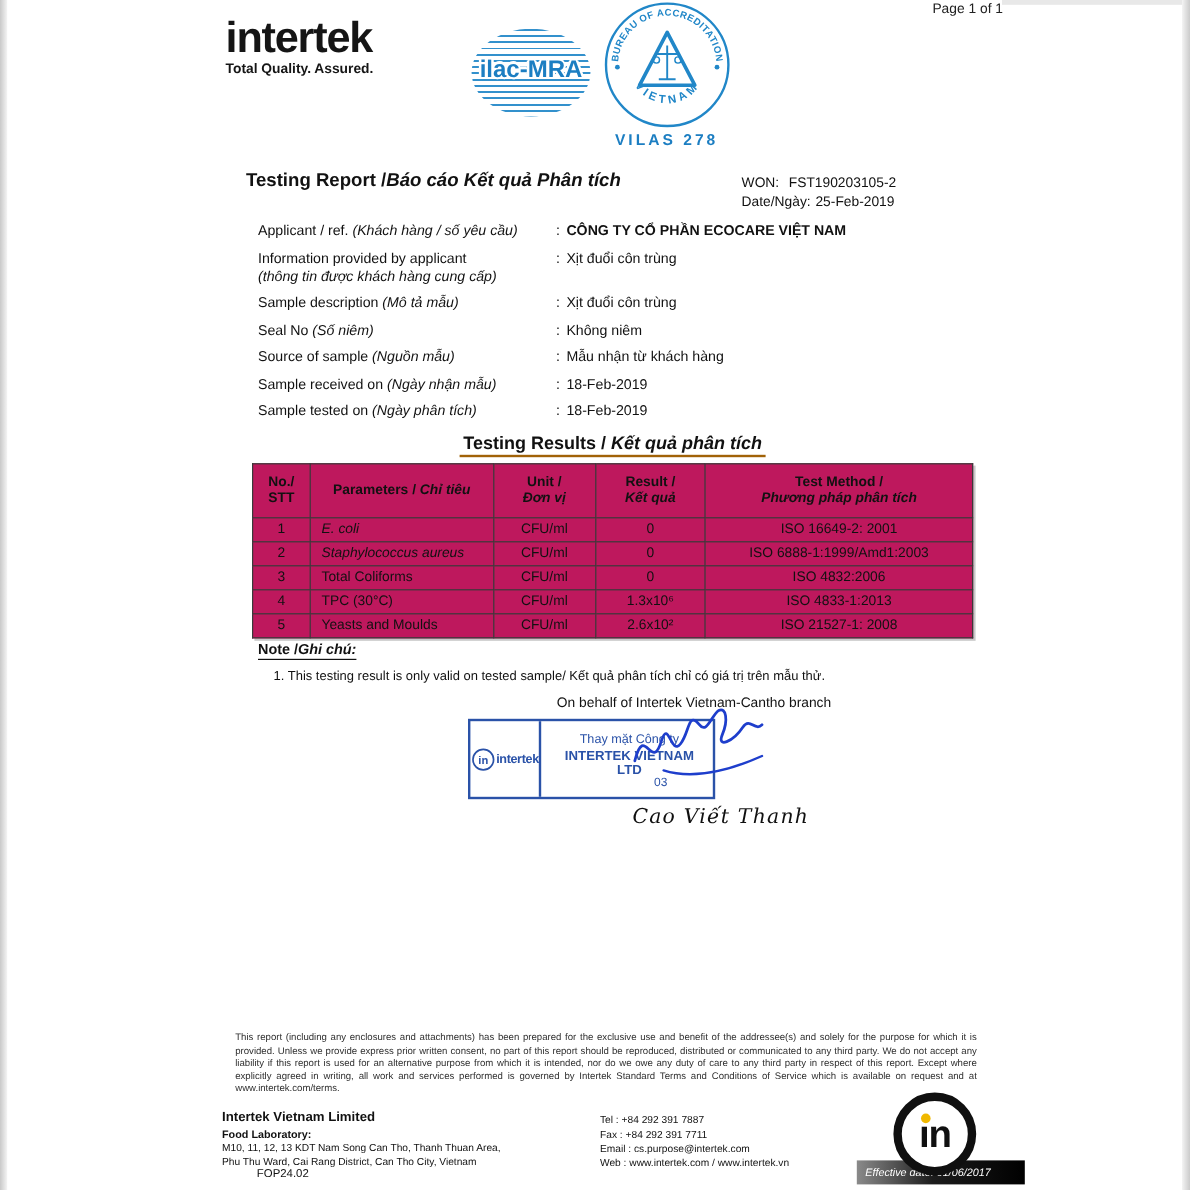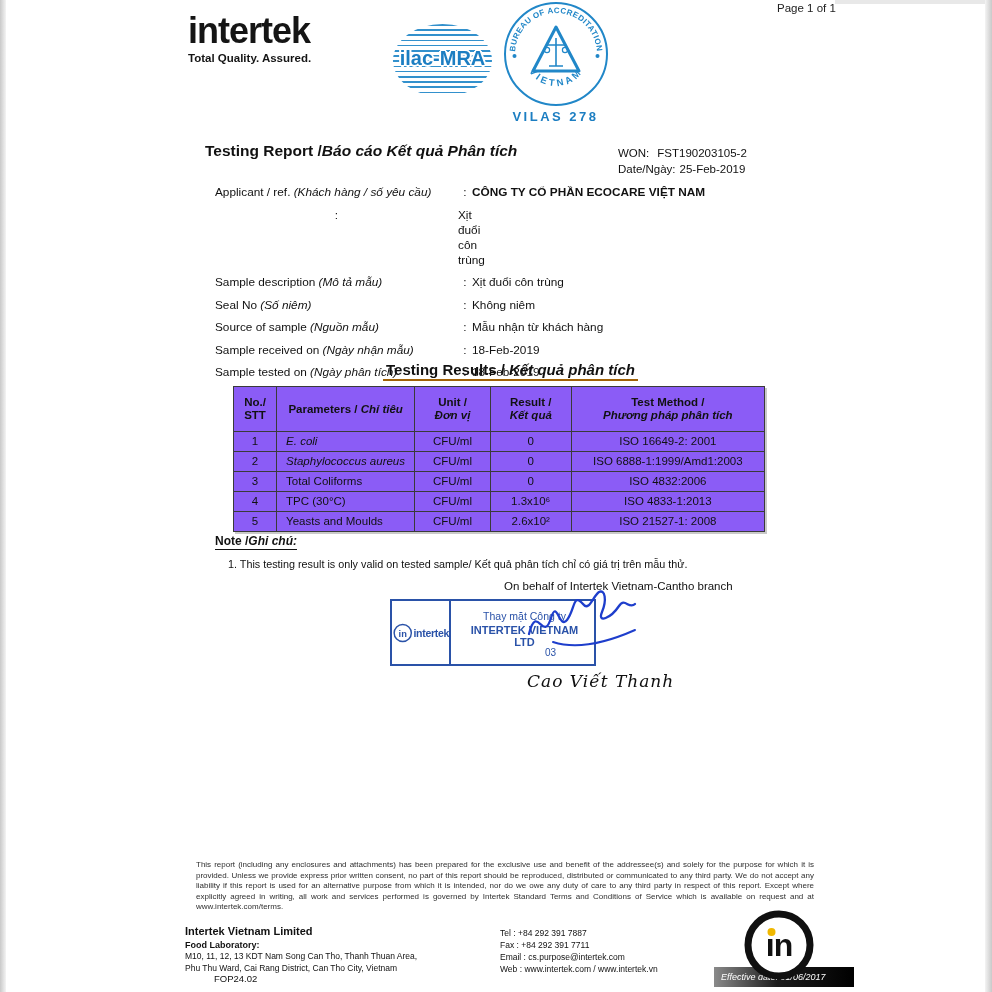--- a/index.html
+++ b/index.html
@@ -37,32 +37,32 @@
 
   .fields{position:absolute;left:215px;top:185px;width:625px;font-size:11.8px;}
   .field-row{display:grid;grid-template-columns:243px 14px auto;margin-bottom:7.5px;line-height:15px;align-items:start;}
   .stacked .f-label span{display:block;}
   .f-colon{text-align:center;}
   .vbold{font-weight:700;}
 
   .results-head{position:absolute;left:210px;top:361px;width:601px;text-align:center;font-size:15px;font-weight:700;}
   .results-head .inner{display:inline-block;border-bottom:2px solid #a16207;padding:0 3px 1px;}
 
-  table.results{position:absolute;left:210px;top:386px;width:532px;border-collapse:collapse;font-size:11.5px;
-      box-shadow:2px 2px 0 rgba(120,120,120,.4);background:#8b5cf6;margin-left:23px;}
+  table.results{position:absolute;left:210px;top:386px;width:601px;border-collapse:collapse;font-size:11.5px;
+      box-shadow:2px 2px 0 rgba(120,120,120,.4);background:#be185d;}
   table.results th,table.results td{border:1px solid #3a3a3a;}
   table.results th{font-weight:700;padding:2px 3px;line-height:13px;height:40px;vertical-align:middle;text-align:center;}
   table.results td{padding:1px 4px;line-height:15px;height:17px;}
   .c{text-align:center;} .l{text-align:left;padding-left:9px !important;} .it{font-style:italic;}
 
   .note-head{position:absolute;left:215px;top:534px;font-size:12px;font-weight:700;}
   .note-head .inner{display:inline-block;border-bottom:1.5px solid #111;padding-bottom:1px;}
   .note-item{position:absolute;left:228px;top:558px;font-size:10.8px;}
 
-  .behalf{position:absolute;left:464px;top:580px;font-size:11.5px;margin-left:40px;}
+  .behalf{position:absolute;left:464px;top:580px;font-size:11.5px;}
 
   .stamp{position:absolute;left:390px;top:599px;width:202px;height:63px;border:2px solid #2a52a8;display:flex;z-index:2;}
   .stamp-left{width:57px;border-right:2px solid #2a52a8;display:flex;flex-direction:row;align-items:center;justify-content:space-between;}
   .stamp-brand{font-size:10.5px;font-weight:700;color:#2a52a8;letter-spacing:-.3px;margin-top:1px;}
   .stamp-right{flex:1;padding:9px 4px 0 8px;color:#2a52a8;text-align:center;}
   .stamp-line1{font-size:10.5px;}
   .stamp-line2{font-size:11px;font-weight:700;margin-top:2px;}
   .signature-svg{position:absolute;left:523px;top:584px;width:150px;height:82px;z-index:3;}
   .stamp-number{position:absolute;left:545px;top:647px;font-size:10px;color:#2a52a8;z-index:4;}
   .signer{position:absolute;left:527px;top:671px;font-family:"DejaVu Serif",serif;font-style:italic;
@@ -134,20 +134,24 @@
     <span>Date/Ngày:</span><span>25-Feb-2019</span>
   </div>
 
   <div class="fields">
     <div class="field-row">
       <div class="f-label"><span>Applicant / ref. </span><span class="vi">(Khách hàng / số yêu cầu)</span></div>
       <div class="f-colon">:</div>
       <div class="f-value vbold">CÔNG TY CỔ PHẦN ECOCARE VIỆT NAM</div>
     </div>
     <div class="field-row stacked">
+      <div class="f-label">
+          <span>Information provided by applicant</span>
+          <span class="vi">(thông tin được khách hàng cung cấp)</span>
+        </div>
       <div class="f-colon">:</div>
       <div class="f-value">Xịt đuổi côn trùng</div>
     </div>
     <div class="field-row">
       <div class="f-label"><span>Sample description </span><span class="vi">(Mô tả mẫu)</span></div>
       <div class="f-colon">:</div>
       <div class="f-value">Xịt đuổi côn trùng</div>
     </div>
     <div class="field-row">
       <div class="f-label"><span>Seal No </span><span class="vi">(Số niêm)</span></div>

